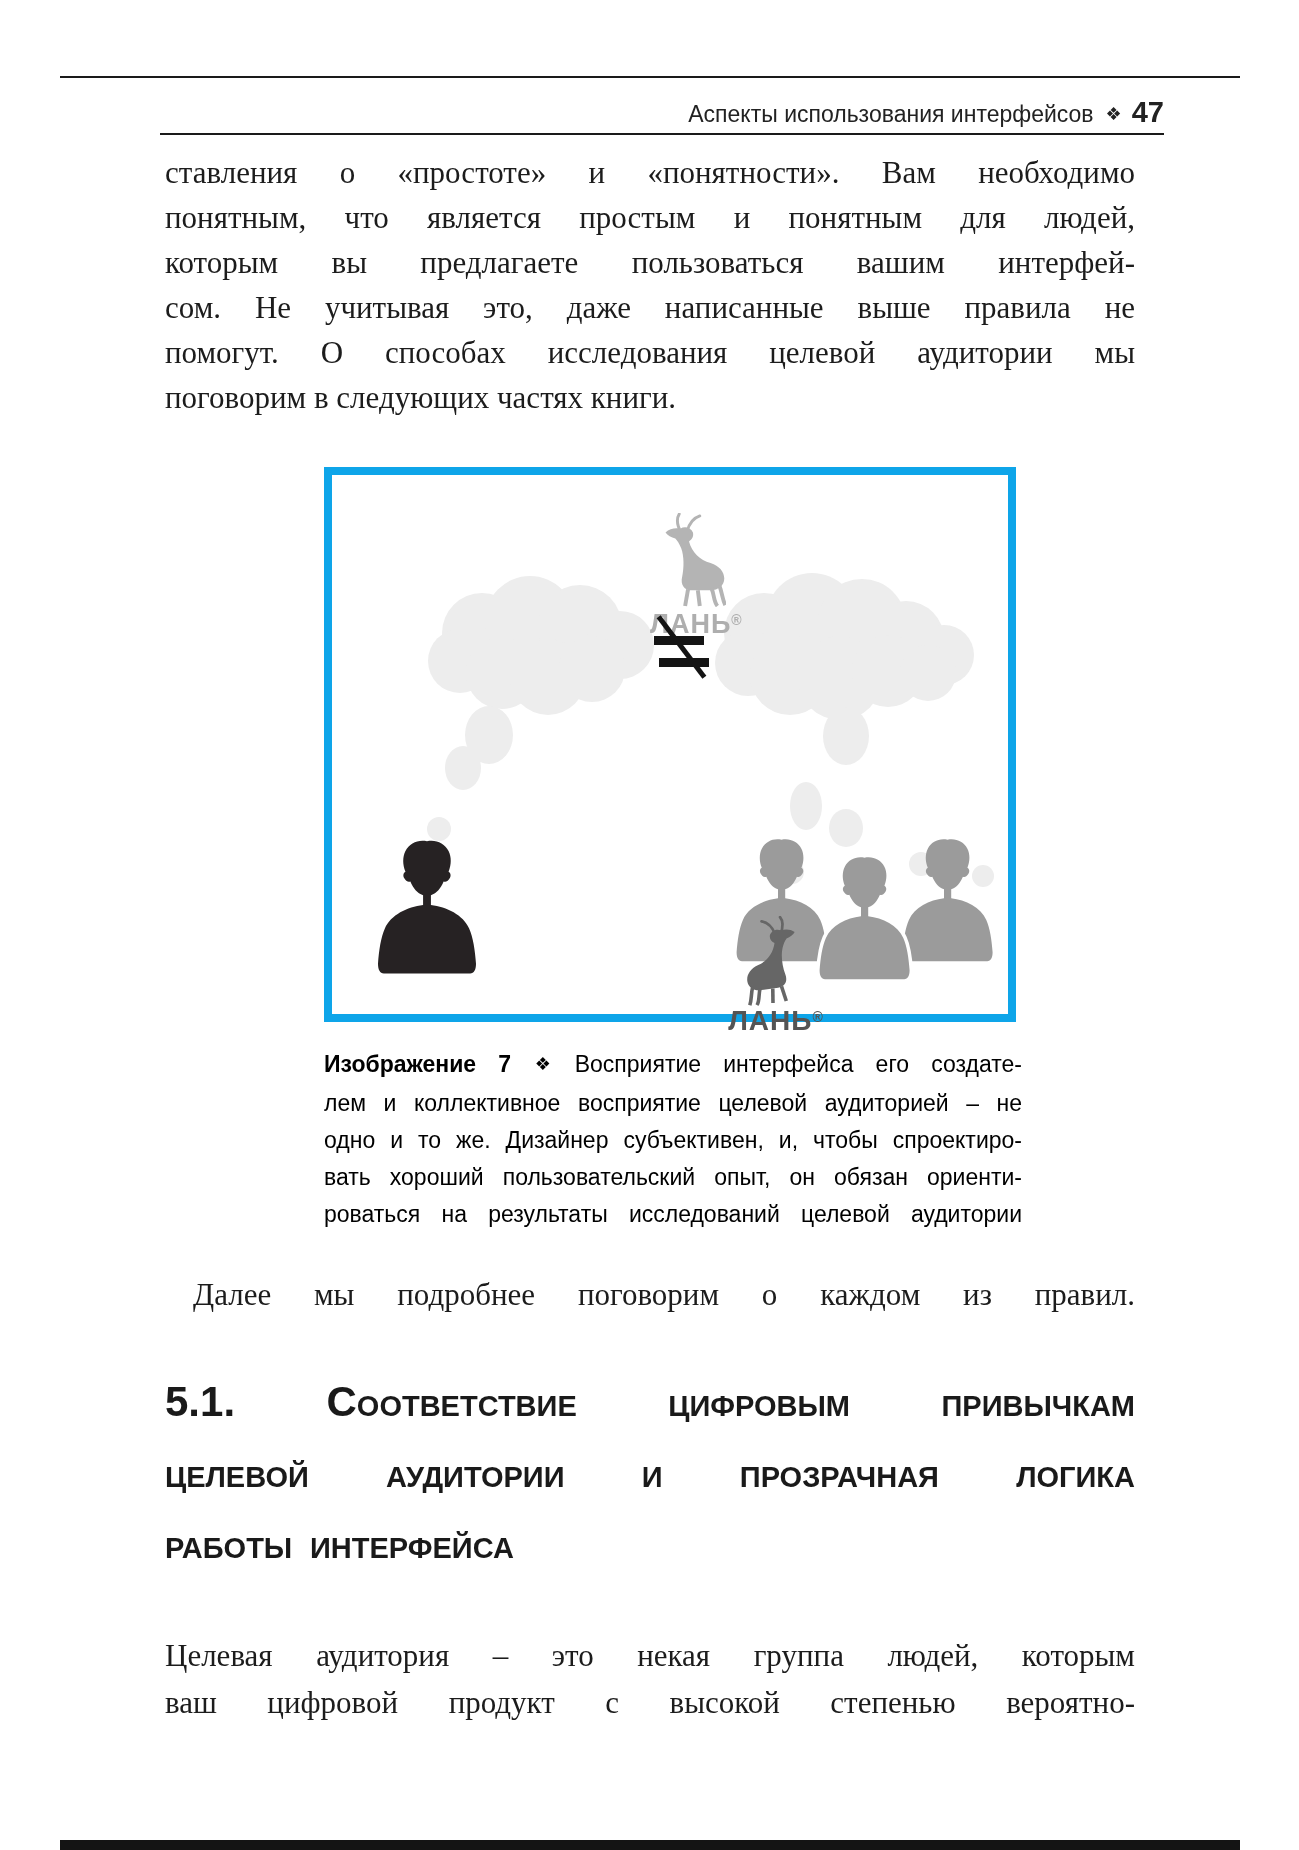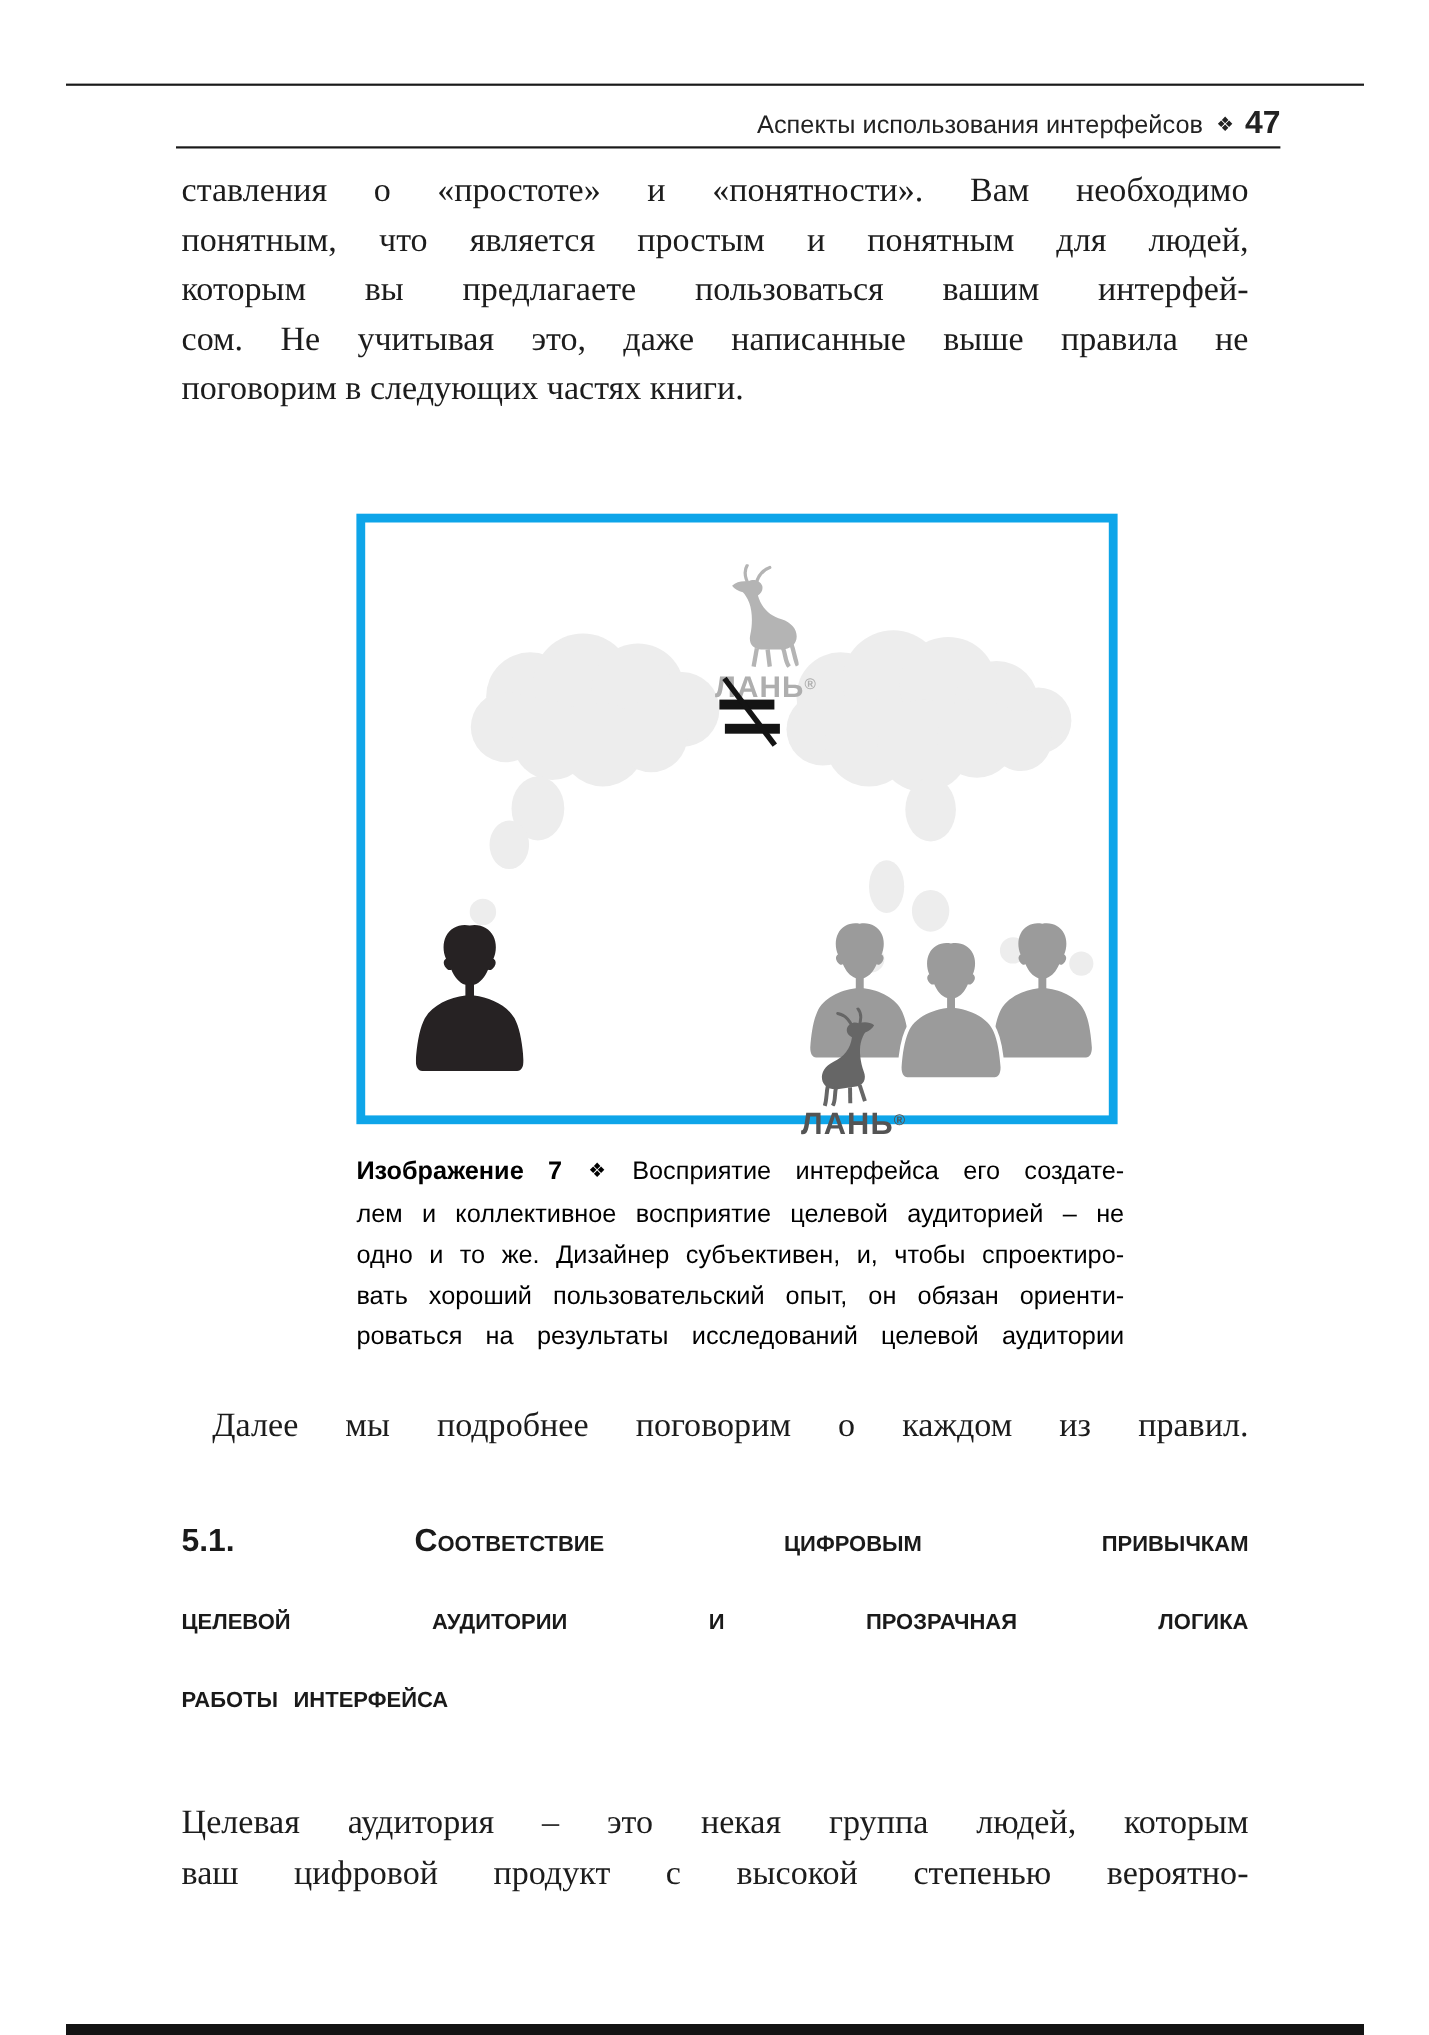--- a/index.html
+++ b/index.html
@@ -43,41 +43,42 @@
   .caption{
     position:absolute;left:324px;top:1046px;width:698px;
     font-family:"Liberation Sans", sans-serif;font-size:23px;line-height:37px;color:#000000;
   }
   .caption .cap-line{text-align:justify;text-align-last:justify;}
   .caption .cap-sep{font-size:18px;padding:0 8px;position:relative;top:-2px;}
   
   .heading{
     position:absolute;left:165px;top:1366px;width:970px;
     font-family:"Liberation Sans", sans-serif;font-weight:bold;color:#1a1a1a;
-    font-size:29px;line-height:71px;font-variant:small-caps;word-spacing:6px;
+    font-size:42px;line-height:71px;font-variant:small-caps;word-spacing:6px;
   }
   .heading .line{text-align:justify;text-align-last:justify;}
   .heading .line.last{text-align-last:left;}
   .bottom-bar{position:absolute;left:60px;top:1840px;width:1180px;height:10px;background:#141414;}
 </style>
 </head>
 <body>
 
 <div class="rule" style="left:60px;top:76px;width:1180px;height:2px;"></div>
 
 <div class="header-line">
   <span>Аспекты использования интерфейсов</span><span class="sep">❖</span><span class="pnum">47</span>
 </div>
 <div class="rule" style="left:160px;top:133px;width:1004px;height:2px;"></div>
 
 <div class="para" style="top:150px;">
   <div class="line">ставления о «простоте» и «понятности». Вам необходимо</div>
   <div class="line">понятным, что является простым и понятным для людей,</div>
   <div class="line">которым вы предлагаете пользоваться вашим интерфей-</div>
   <div class="line">сом. Не учитывая это, даже написанные выше правила не</div>
+  <div class="line">помогут. О способах исследования целевой аудитории мы</div>
   <div class="line last">поговорим в следующих частях книги.</div>
 </div>
 
 <div class="figure-box">
   <div class="fig-inner">
 
     <div>
       <div class="puff" style="left:110px;top:118px;width:80px;height:80px;"></div>
       <div class="puff" style="left:153px;top:101px;width:90px;height:90px;"></div>
       <div class="puff" style="left:206px;top:110px;width:84px;height:84px;"></div>

